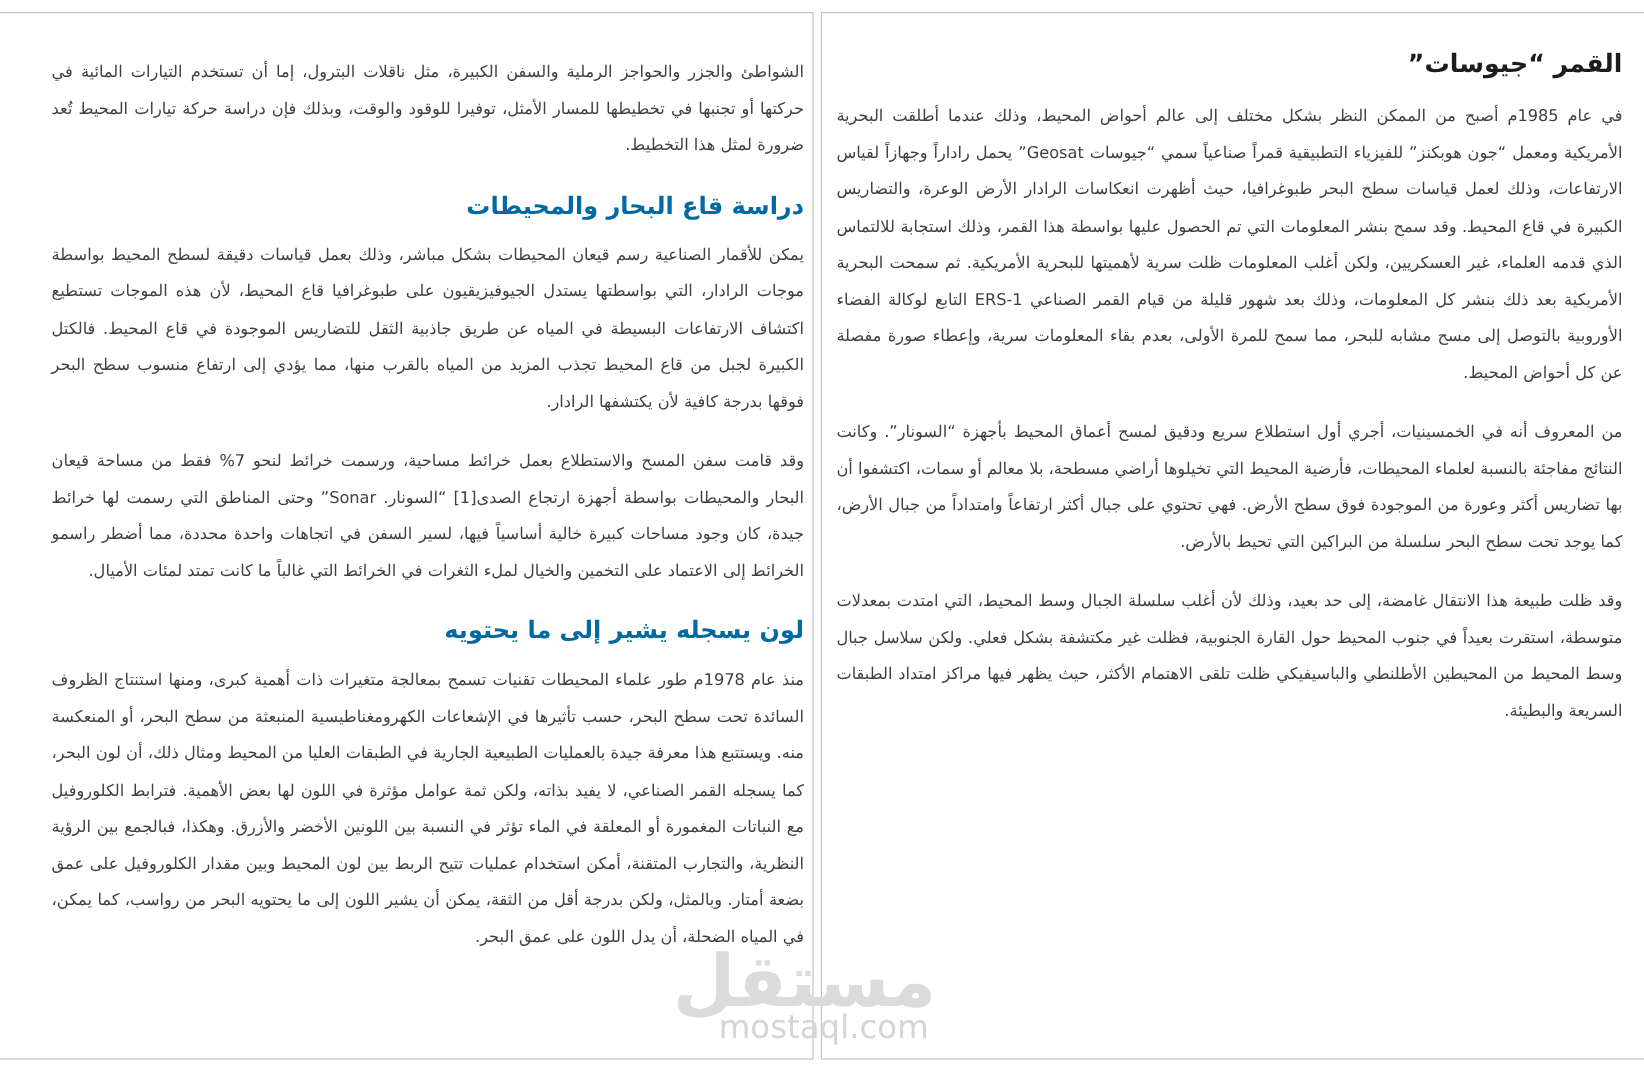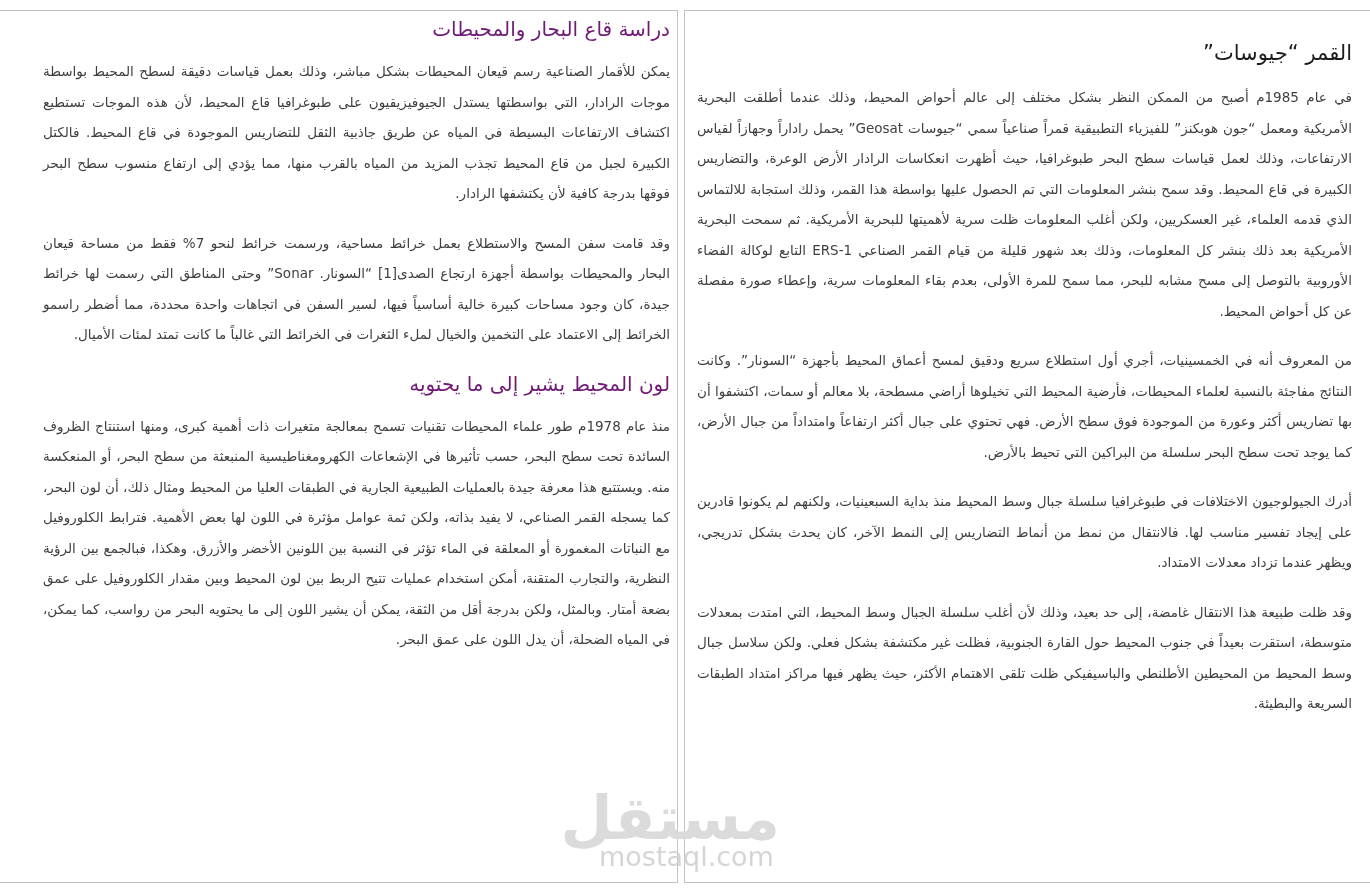--- a/index.html
+++ b/index.html
@@ -17,25 +17,25 @@
   .content{
     position:absolute;top:10px;z-index:3;
     direction:rtl;text-align:justify;
     color:#3f3f3f;font-size:13.5px;line-height:30.5px;
   }
   .content-left{left:43px;width:627px;}
   .content-right{left:697px;width:655px;}
   .content p{margin:0 0 19px 0;}
   .content h1{
     margin:28px 0 14px 0;font-size:21px;line-height:30px;
-    font-weight:normal;color:#1c1c1c;text-align:right;
+    font-weight:bold;color:#1c1c1c;text-align:right;
   }
   .content h2{
     margin:4px 0 12px 0;font-size:20px;line-height:30px;
-    font-weight:normal;color:#701a75;text-align:right;
+    font-weight:bold;color:#0369a1;text-align:right;
   }
   .content-left p.first{margin-top:35px;}
   .watermark{position:absolute;z-index:2;color:#dbdbdb;pointer-events:none;}
   .wm-ar{
     left:600px;top:788px;width:180px;
     font-size:60px;line-height:60px;font-weight:bold;
     direction:rtl;text-align:center;letter-spacing:1px;
   }
   .wm-en{
     left:599px;top:842px;width:160px;
@@ -48,24 +48,24 @@
 <div class="page page-left"></div>
 <div class="page page-right"></div>
 
 <div class="watermark wm-ar">مستقل</div>
 <div class="watermark wm-en">mostaql.com</div>
 
 <div class="content content-right">
   <h1>القمر “جيوسات”</h1>
   <p>في عام 1985م أصبح من الممكن النظر بشكل مختلف إلى عالم أحواض المحيط، وذلك عندما أطلقت البحرية الأمريكية ومعمل “جون هوبكنز” للفيزياء التطبيقية قمراً صناعياً سمي “جيوسات Geosat” يحمل راداراً وجهازاً لقياس الارتفاعات، وذلك لعمل قياسات سطح البحر طبوغرافيا، حيث أظهرت انعكاسات الرادار الأرض الوعرة، والتضاريس الكبيرة في قاع المحيط. وقد سمح بنشر المعلومات التي تم الحصول عليها بواسطة هذا القمر، وذلك استجابة للالتماس الذي قدمه العلماء، غير العسكريين، ولكن أغلب المعلومات ظلت سرية لأهميتها للبحرية الأمريكية. ثم سمحت البحرية الأمريكية بعد ذلك بنشر كل المعلومات، وذلك بعد شهور قليلة من قيام القمر الصناعي ERS-1 التابع لوكالة الفضاء الأوروبية بالتوصل إلى مسح مشابه للبحر، مما سمح للمرة الأولى، بعدم بقاء المعلومات سرية، وإعطاء صورة مفصلة عن كل أحواض المحيط.</p>
   <p>من المعروف أنه في الخمسينيات، أجري أول استطلاع سريع ودقيق لمسح أعماق المحيط بأجهزة “السونار”. وكانت النتائج مفاجئة بالنسبة لعلماء المحيطات، فأرضية المحيط التي تخيلوها أراضي مسطحة، بلا معالم أو سمات، اكتشفوا أن بها تضاريس أكثر وعورة من الموجودة فوق سطح الأرض. فهي تحتوي على جبال أكثر ارتفاعاً وامتداداً من جبال الأرض، كما يوجد تحت سطح البحر سلسلة من البراكين التي تحيط بالأرض.</p>
-  <p>أدرك الجيولوجيون الاختلافات في طبوغرافيا سلسلة جبال وسط المحيط منذ بداية السبعينيات، ولكنهم لم يكونوا قادرين على إيجاد تفسير مناسب لها. فالانتقال من نمط من أنماط التضاريس إلى النمط الآخر، كان يحدث بشكل تدريجي، ويظهر عندما تزداد معدلات الامتداد.</p>
   <p>وقد ظلت طبيعة هذا الانتقال غامضة، إلى حد بعيد، وذلك لأن أغلب سلسلة الجبال وسط المحيط، التي امتدت بمعدلات متوسطة، استقرت بعيداً في جنوب المحيط حول القارة الجنوبية، فظلت غير مكتشفة بشكل فعلي. ولكن سلاسل جبال وسط المحيط من المحيطين الأطلنطي والباسيفيكي ظلت تلقى الاهتمام الأكثر، حيث يظهر فيها مراكز امتداد الطبقات السريعة والبطيئة.</p>
 
 </div>
 
 <div class="content content-left">
+  <p class="first">الشواطئ والجزر والحواجز الرملية والسفن الكبيرة، مثل ناقلات البترول، إما أن تستخدم التيارات المائية في حركتها أو تجنبها في تخطيطها للمسار الأمثل، توفيرا للوقود والوقت، وبذلك فإن دراسة حركة تيارات المحيط تُعد ضرورة لمثل هذا التخطيط.</p>
   <h2>دراسة قاع البحار والمحيطات</h2>
   <p>يمكن للأقمار الصناعية رسم قيعان المحيطات بشكل مباشر، وذلك بعمل قياسات دقيقة لسطح المحيط بواسطة موجات الرادار، التي بواسطتها يستدل الجيوفيزيقيون على طبوغرافيا قاع المحيط، لأن هذه الموجات تستطيع اكتشاف الارتفاعات البسيطة في المياه عن طريق جاذبية الثقل للتضاريس الموجودة في قاع المحيط. فالكتل الكبيرة لجبل من قاع المحيط تجذب المزيد من المياه بالقرب منها، مما يؤدي إلى ارتفاع منسوب سطح البحر فوقها بدرجة كافية لأن يكتشفها الرادار.</p>
   <p>وقد قامت سفن المسح والاستطلاع بعمل خرائط مساحية، ورسمت خرائط لنحو 7% فقط من مساحة قيعان البحار والمحيطات بواسطة أجهزة ارتجاع الصدى[1] “السونار. Sonar” وحتى المناطق التي رسمت لها خرائط جيدة، كان وجود مساحات كبيرة خالية أساسياً فيها، لسير السفن في اتجاهات واحدة محددة، مما أضطر راسمو الخرائط إلى الاعتماد على التخمين والخيال لملء الثغرات في الخرائط التي غالباً ما كانت تمتد لمئات الأميال.</p>
-  <h2>لون المحيط يشير إلى ما يحتويه</h2>
+  <h2>لون يسجله يشير إلى ما يحتويه</h2>
   <p>منذ عام 1978م طور علماء المحيطات تقنيات تسمح بمعالجة متغيرات ذات أهمية كبرى، ومنها استنتاج الظروف السائدة تحت سطح البحر، حسب تأثيرها في الإشعاعات الكهرومغناطيسية المنبعثة من سطح البحر، أو المنعكسة منه. ويستتبع هذا معرفة جيدة بالعمليات الطبيعية الجارية في الطبقات العليا من المحيط ومثال ذلك، أن لون البحر، كما يسجله القمر الصناعي، لا يفيد بذاته، ولكن ثمة عوامل مؤثرة في اللون لها بعض الأهمية. فترابط الكلوروفيل مع النباتات المغمورة أو المعلقة في الماء تؤثر في النسبة بين اللونين الأخضر والأزرق. وهكذا، فبالجمع بين الرؤية النظرية، والتجارب المتقنة، أمكن استخدام عمليات تتيح الربط بين لون المحيط وبين مقدار الكلوروفيل على عمق بضعة أمتار. وبالمثل، ولكن بدرجة أقل من الثقة، يمكن أن يشير اللون إلى ما يحتويه البحر من رواسب، كما يمكن، في المياه الضحلة، أن يدل اللون على عمق البحر.</p>
 </div>
 
 </body></html>

